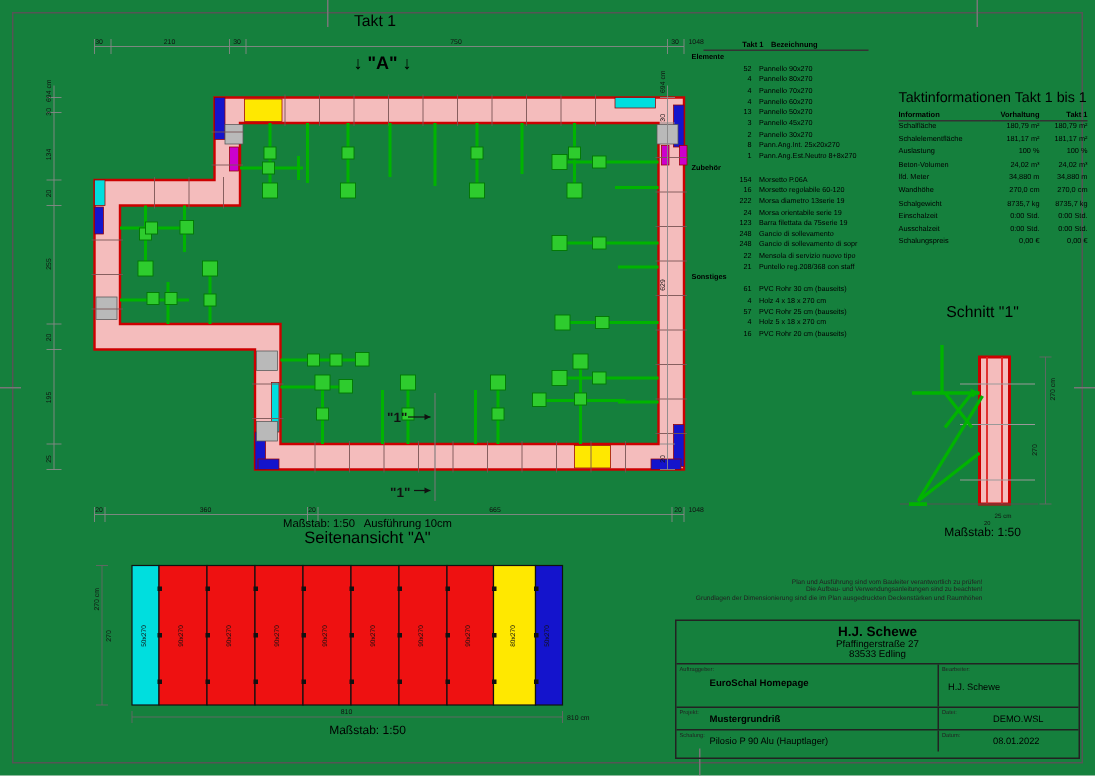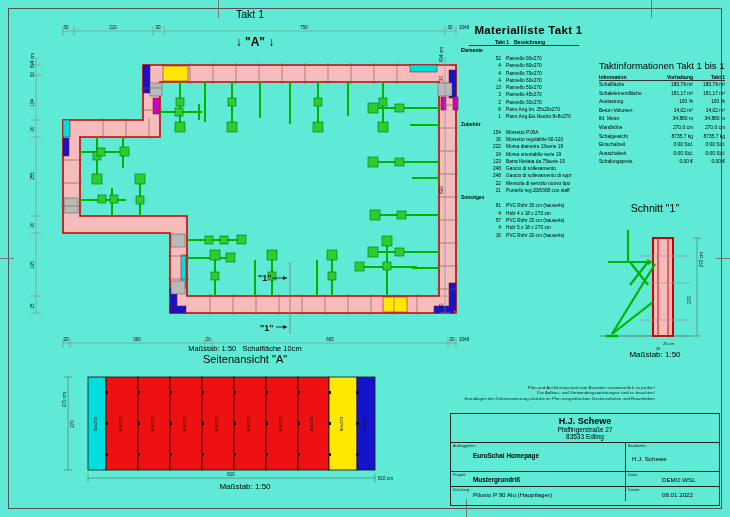--- a/index.html
+++ b/index.html
@@ -1,16 +1,16 @@
 <!DOCTYPE html>
 <html><head>
 <meta charset="utf-8">
 <style>
   html,body{margin:0;padding:0;background:#e8e8e8;font-family:"Liberation Sans",sans-serif;}
-  #sheet{position:relative;width:730px;height:517px;background:#5eead4;overflow:hidden;}
+  #sheet{position:relative;width:730px;height:517px;background:#15803d;overflow:hidden;}
   #frame{position:absolute;left:8px;top:8px;width:712px;height:499px;border:1.2px solid #555;}
   .abs{position:absolute;}
   .ctr{text-align:center;}
   svg text{font-family:"Liberation Sans",sans-serif;fill:#111;}
   
   #matlist{left:461px;top:24px;width:135px;}
   #matlist .ttl{font-size:11.5px;font-weight:bold;letter-spacing:.3px;text-align:center;}
   #matlist .hdr{display:flex;font-size:5px;font-weight:bold;border-bottom:.8px solid #333;margin:3px 0 1px 8px;width:110px;}
   .ml-qty{width:40px;text-align:right;flex:none;}
   .ml-desc{margin-left:5px;}
@@ -262,26 +262,25 @@
       <text x="34" y="306" transform="rotate(-90 34 306)" text-anchor="middle">25</text>
       <text x="443" y="62" transform="rotate(-90 443 62)" text-anchor="start">694 cm</text>
       <text x="443" y="76" transform="rotate(-90 443 76)" text-anchor="end">30</text>
       <text x="443" y="190" transform="rotate(-90 443 190)" text-anchor="middle">629</text>
       <text x="443" y="306" transform="rotate(-90 443 306)" text-anchor="middle">20</text>
     </g>
   </svg>
 
   <div class="abs ctr" style="left:130px;top:344px;width:230px;font-size:7.5px;">
     <span>Maßstab: 1:50</span>&nbsp;&nbsp;
-    <span>Schalfläche 10cm</span>
+    <span>Ausführung 10cm</span>
   </div>
   <div class="abs ctr" style="left:130px;top:353px;width:230px;font-size:11px;">Seitenansicht "A"</div>
 
   <div id="matlist" class="abs">
-    <div class="ttl">Materialliste  Takt 1</div>
     <div class="hdr">
       <span class="ml-qty">Takt 1</span>
       <span class="ml-desc">Bezeichnung</span>
     </div>
     <div class="ml-sec">Elemente</div>
     <div class="ml-row">
         <span class="ml-qty">52</span>
         <span class="ml-desc">Pannello 90x270</span>
       </div>
     <div class="ml-row">

